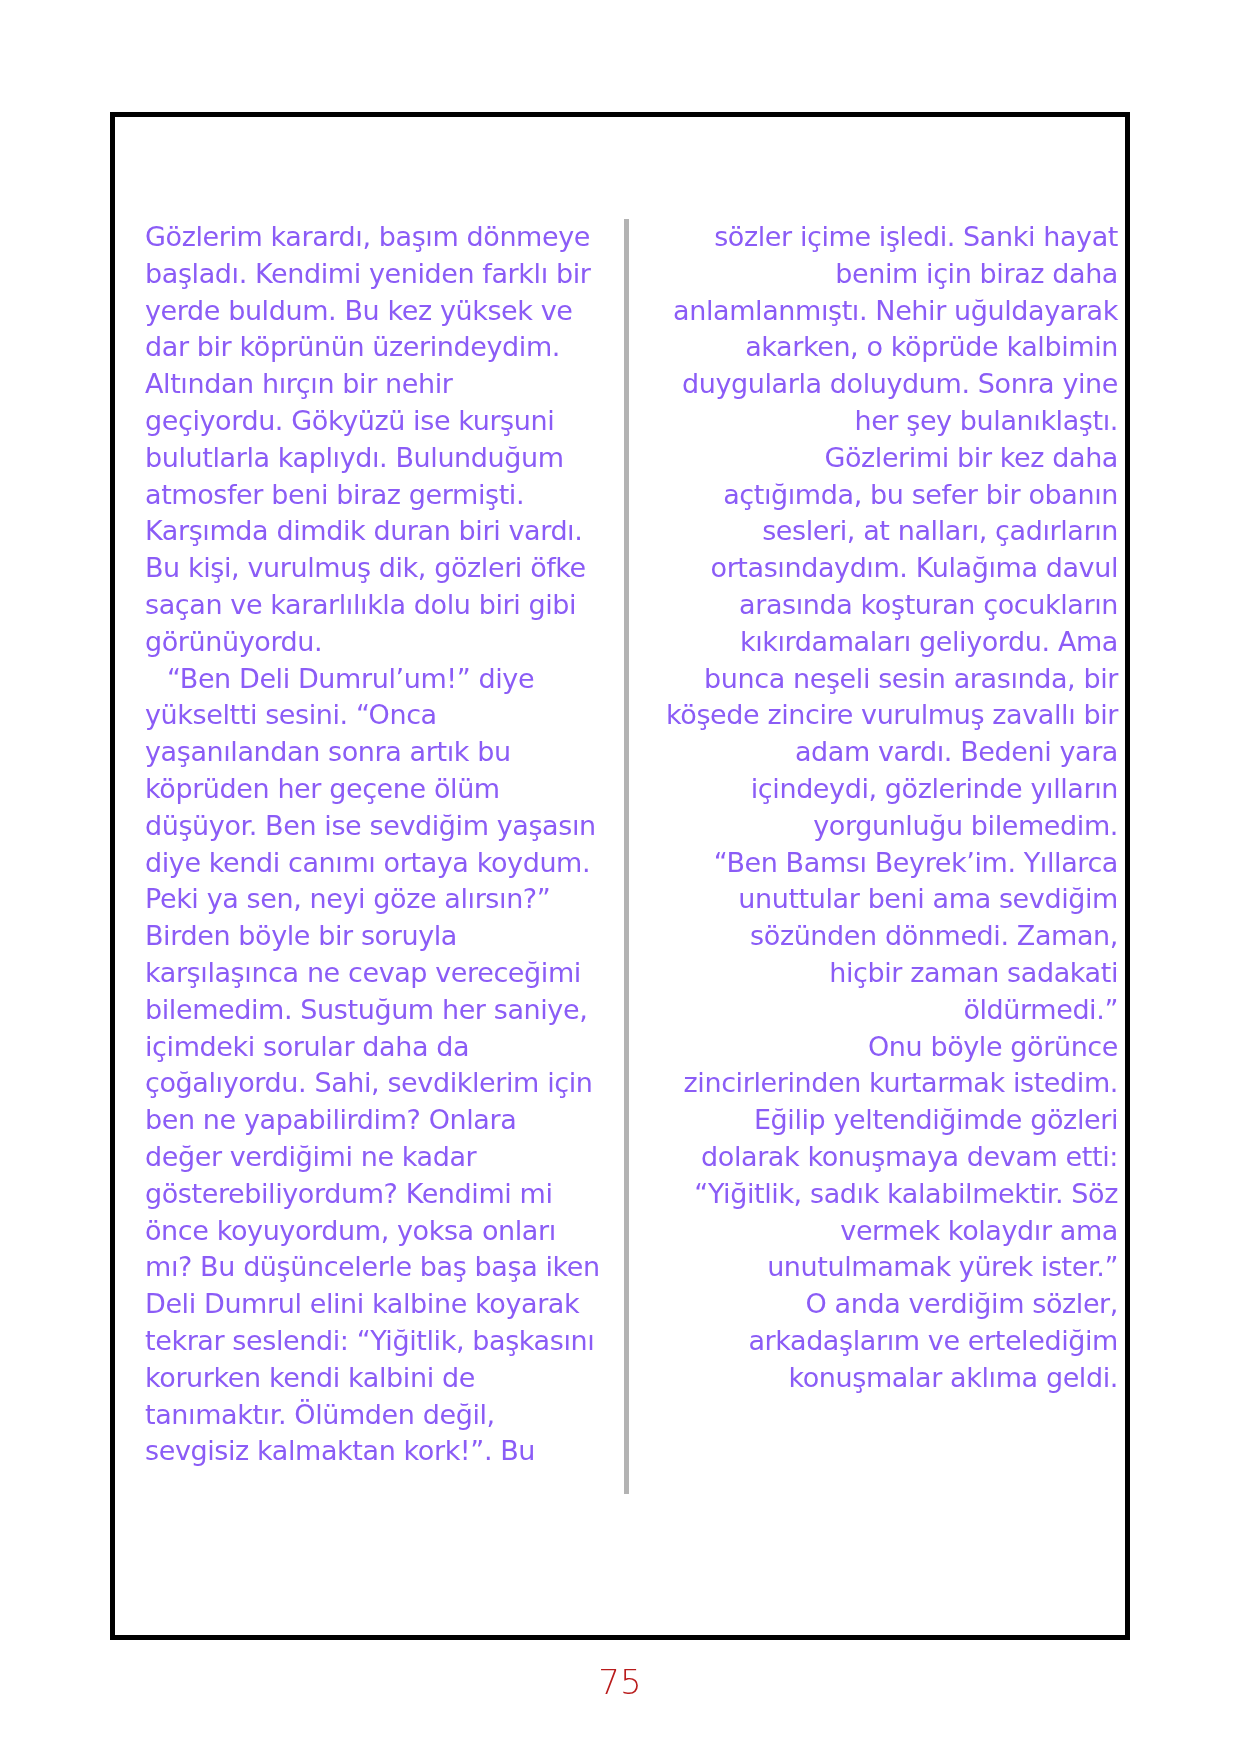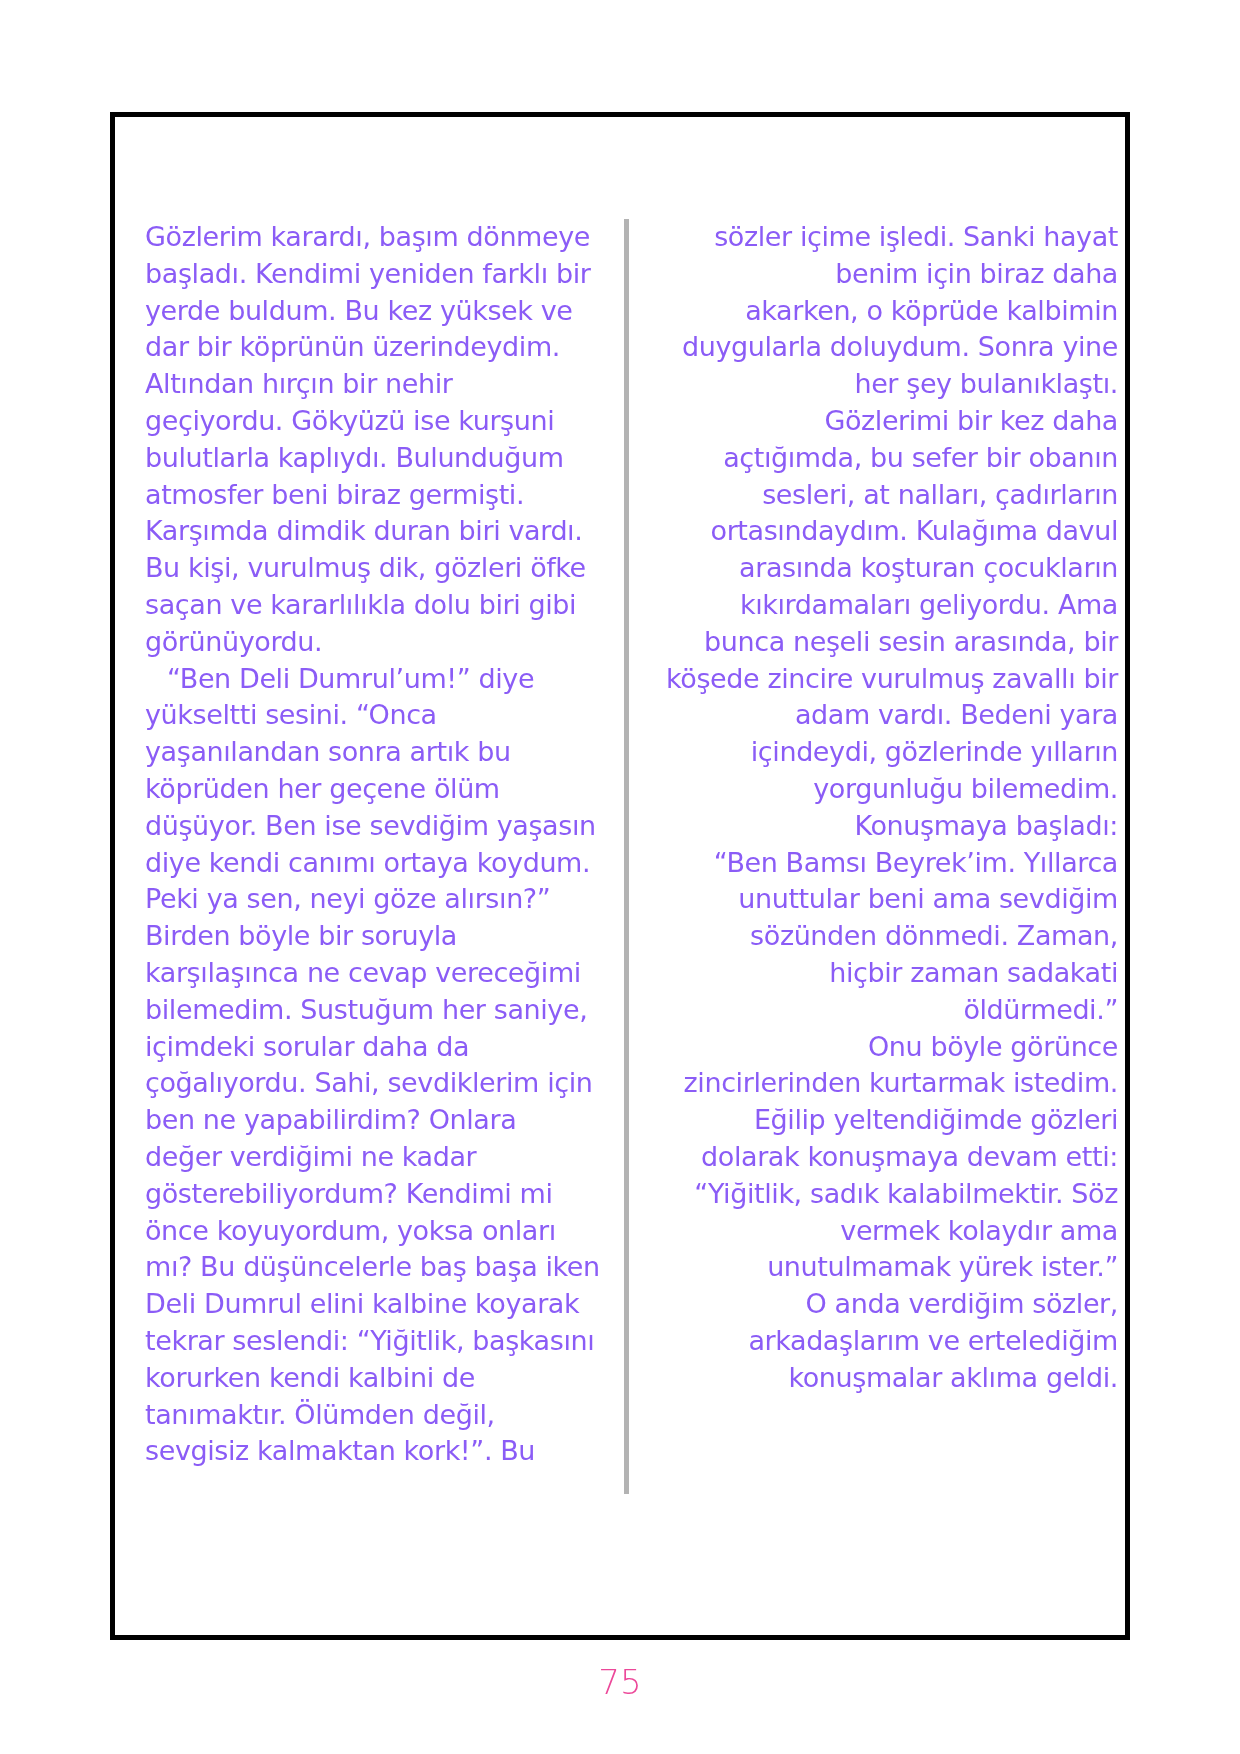--- a/index.html
+++ b/index.html
@@ -30,21 +30,21 @@
       left: 624px; top: 219px;
       width: 5px; height: 1275px;
       background: #b3b3b3;
     }
     .page-number {
       position: absolute;
       top: 1662px; left: 0; width: 1240px;
       text-align: center;
       font-family: "DejaVu Sans", sans-serif;
       font-size: 34px;
-      color: #ec4899;
+      color: #b91c1c;
       font-weight: 300;
     }
   </style>
 </head>
 <body>
 
 <div class="frame"></div>
 
 <div class="col col-left" id="col-left">
     <span class="line">Gözlerim karardı, başım dönmeye</span>
@@ -79,35 +79,35 @@
     <span class="line">Deli Dumrul elini kalbine koyarak</span>
     <span class="line">tekrar seslendi: “Yiğitlik, başkasını</span>
     <span class="line">korurken kendi kalbini de</span>
     <span class="line">tanımaktır. Ölümden değil,</span>
     <span class="line">sevgisiz kalmaktan kork!”. Bu</span>
   </div>
 <div class="divider"></div>
 <div class="col col-right" id="col-right">
     <span class="line">sözler içime işledi. Sanki hayat</span>
     <span class="line">benim için biraz daha</span>
+    <span class="line">anlamlanmıştı. Nehir uğuldayarak</span>
     <span class="line">akarken, o köprüde kalbimin</span>
     <span class="line">duygularla doluydum. Sonra yine</span>
     <span class="line">her şey bulanıklaştı.</span>
     <span class="line">Gözlerimi bir kez daha</span>
     <span class="line">açtığımda, bu sefer bir obanın</span>
     <span class="line">sesleri, at nalları, çadırların</span>
     <span class="line">ortasındaydım. Kulağıma davul</span>
     <span class="line">arasında koşturan çocukların</span>
     <span class="line">kıkırdamaları geliyordu. Ama</span>
     <span class="line">bunca neşeli sesin arasında, bir</span>
     <span class="line">köşede zincire vurulmuş zavallı bir</span>
     <span class="line">adam vardı. Bedeni yara</span>
     <span class="line">içindeydi, gözlerinde yılların</span>
     <span class="line">yorgunluğu bilemedim.</span>
-    <span class="line">Konuşmaya başladı:</span>
     <span class="line">“Ben Bamsı Beyrek’im. Yıllarca</span>
     <span class="line">unuttular beni ama sevdiğim</span>
     <span class="line">sözünden dönmedi. Zaman,</span>
     <span class="line">hiçbir zaman sadakati</span>
     <span class="line">öldürmedi.”</span>
     <span class="line indent">Onu böyle görünce</span>
     <span class="line">zincirlerinden kurtarmak istedim.</span>
     <span class="line">Eğilip yeltendiğimde gözleri</span>
     <span class="line">dolarak konuşmaya devam etti:</span>
     <span class="line">“Yiğitlik, sadık kalabilmektir. Söz</span>

